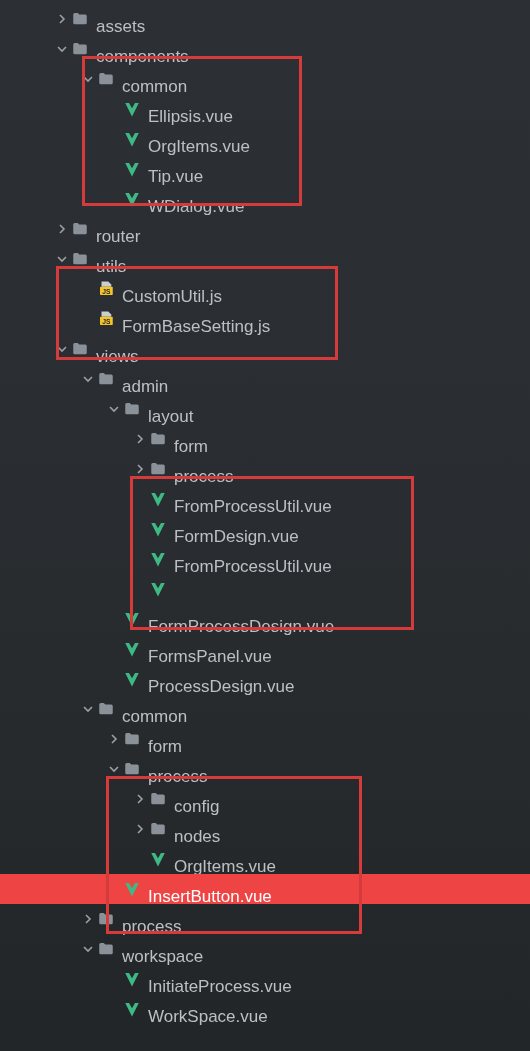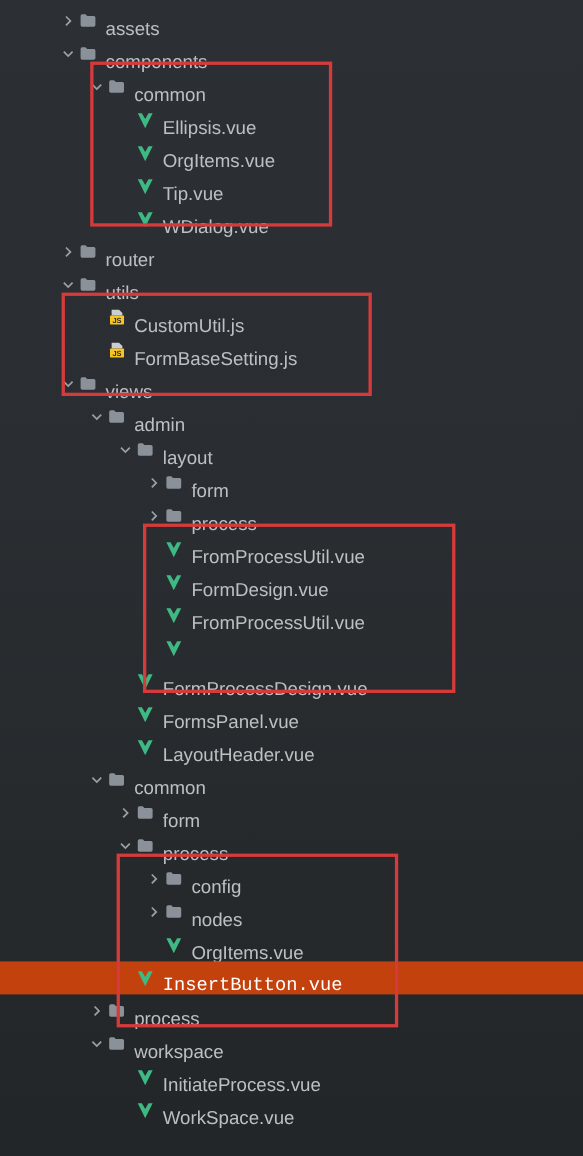--- a/index.html
+++ b/index.html
@@ -3,21 +3,21 @@
 <meta charset="utf-8">
 <style>
   html,body{margin:0;padding:0;width:530px;height:1051px;overflow:hidden;
     font-family:"Segoe UI","Helvetica Neue",Arial,sans-serif;font-size:17px;
     color:#bcc0c4;background:#2b2f33;}
   
   body{background:linear-gradient(180deg,#2c3034 0%,#2a2e32 40%,#232628 100%);}
   .tree{position:relative;padding-top:4px;}
   .row{display:flex;align-items:center;height:30px;line-height:30px;
        white-space:nowrap;user-select:none;position:relative;cursor:default;}
-  .row.selected{background:#c2410c;color:#fff;font-family:Liberation Mono, monospace;}
+  .row.selected{background:#ef4444;color:#fff;}
   .chev{width:12px;display:inline-flex;justify-content:center;color:#9aa0a6;}
   .chev svg{width:10px;height:10px;}
   .row.selected .chev{color:#fff;}
   .ic{width:20px;display:inline-flex;justify-content:center;margin:0 4px 0 2px;}
   .ic svg{width:18px;height:18px;}
   .lbl{padding-left:2px;margin-top:16px;}
   .spacer{display:inline-block;}
   
   .hl{position:absolute;border:3px solid #d63b3b;pointer-events:none;box-sizing:border-box;}
 </style>
@@ -289,21 +289,21 @@
       <span class="lbl">FormsPanel.vue</span>
     </div>
     <div class="row">
       <span class="spacer" style="width: 108px;"></span>
       <span class="chev"></span>
       <span class="ic">
         <svg viewBox="0 0 24 24">
           <path fill="#3fb984" d="M3 4h5l4 7 4-7h5L12 22 3 4z"></path>
         </svg>
       </span>
-      <span class="lbl">LayoutHeader.vue</span>
+      <span class="lbl">ProcessDesign.vue</span>
     </div>
     <div class="row">
       <span class="spacer" style="width: 82px;"></span>
       <span class="chev">
         <svg viewBox="0 0 10 10">
           <path d="M1 3 L5 7 L9 3" fill="none" stroke="currentColor" stroke-width="1.6"></path>
         </svg>
       </span>
       <span class="ic">
         <svg viewBox="0 0 24 24">

